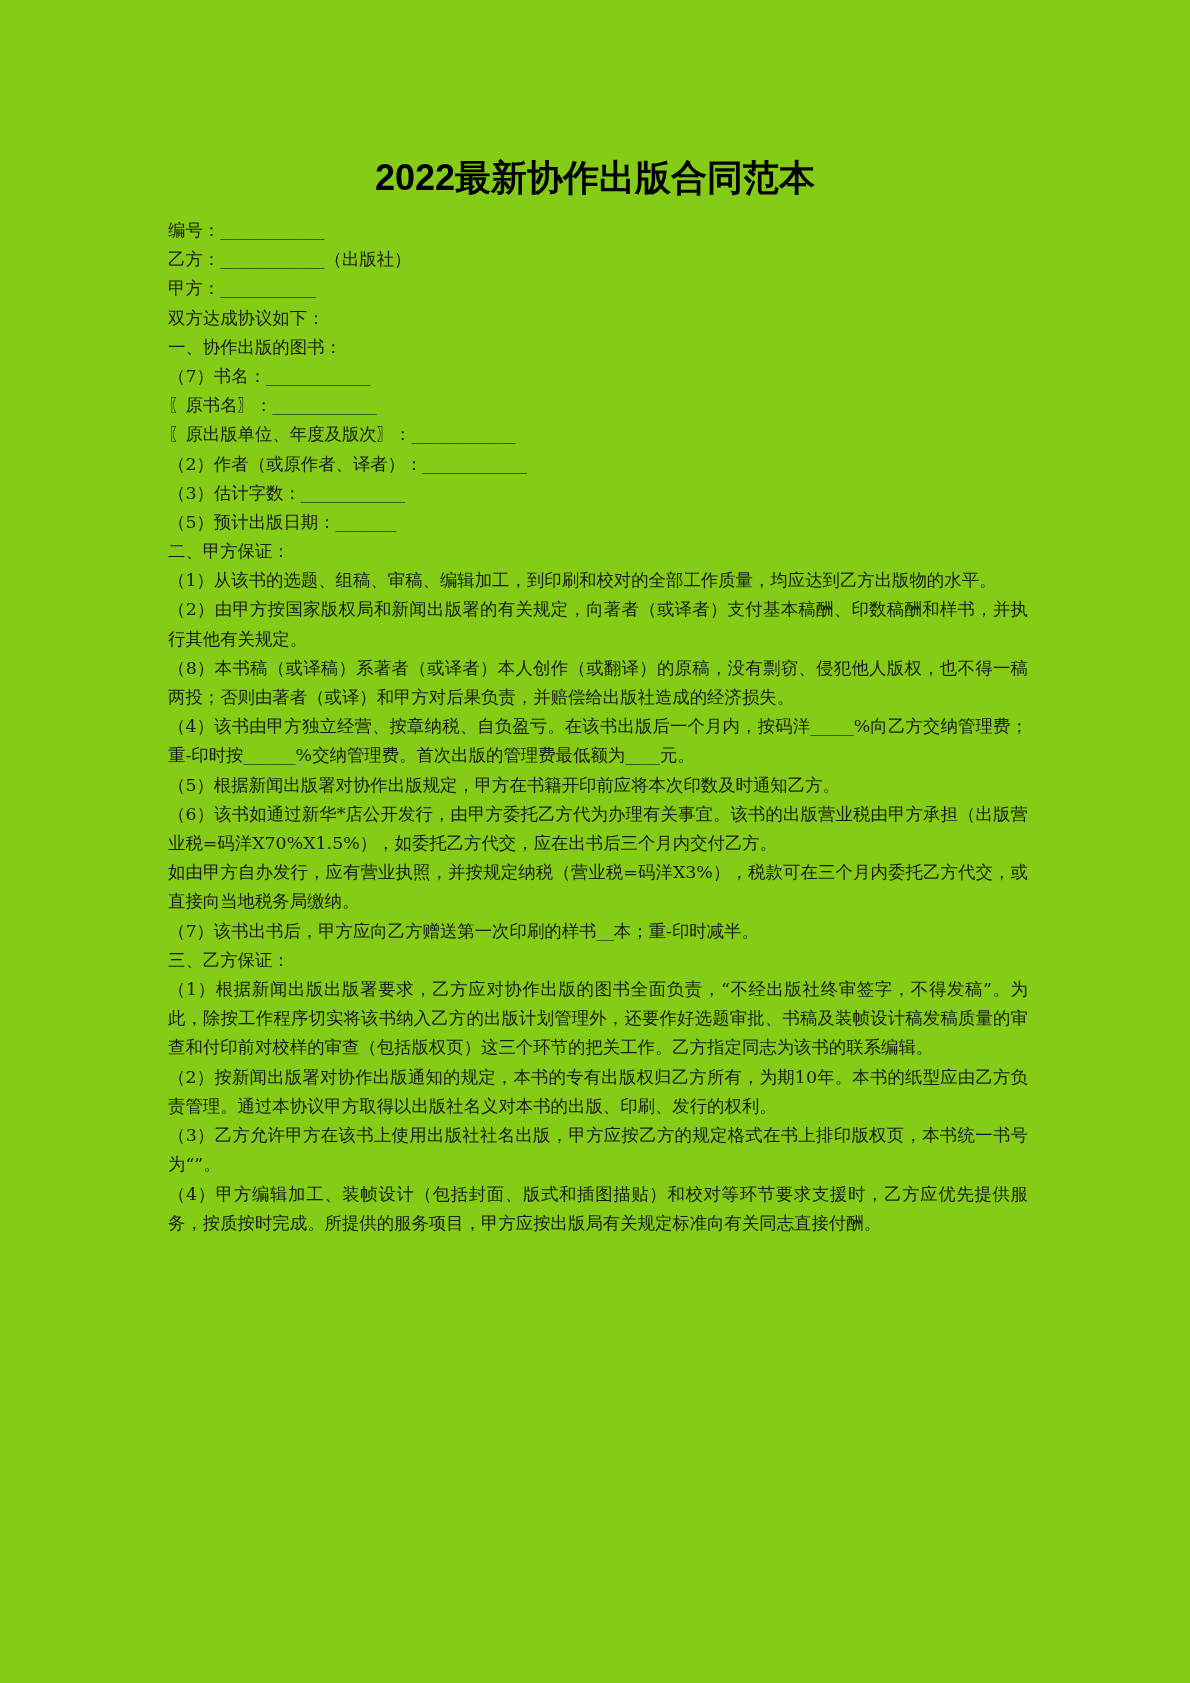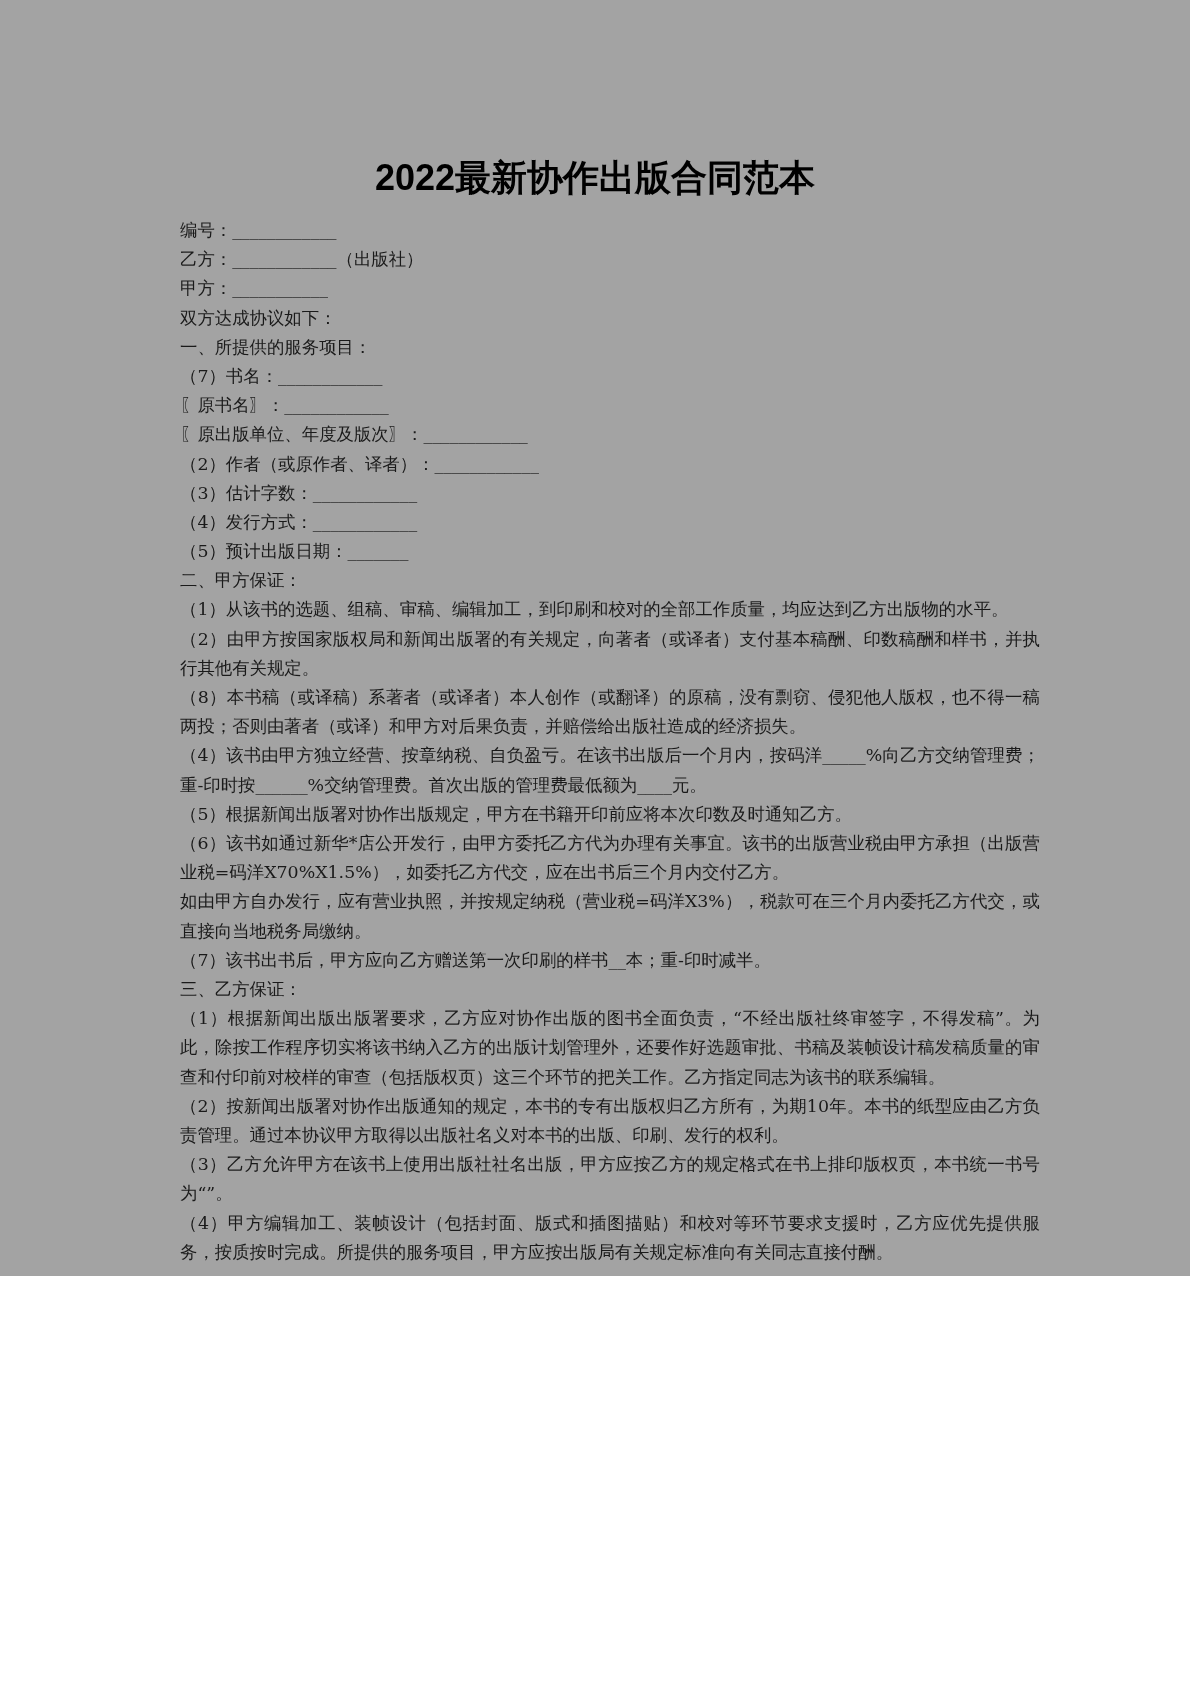--- a/index.html
+++ b/index.html
@@ -1,52 +1,51 @@
 <!DOCTYPE html>
 <html><head>
 <meta charset="utf-8">
 <style>
   html, body { margin: 0; padding: 0; background: #ffffff; }
   body { width: 1190px; height: 1683px; position: relative; overflow: hidden; }
   .page {
-    position: absolute; left: 0; top: 0; width: 1190px; height: 1276px;
-    background: #a3a3a3; color: #111111;
+    position: absolute; left: 0; top: 0; width: 1190px; height: 1683px;
+    background: #84cc16; color: #111111;
   }
   .title {
     position: absolute; left: 0; top: 152px; width: 1190px; text-align: center;
     font-family: "Liberation Sans", "DejaVu Sans", sans-serif;
     font-weight: bold; font-size: 36px; line-height: 52px; color: #000;
     letter-spacing: 0px;
   }
   .body {
-    position: absolute; left: 180px; top: 216px; width: 860px;
+    position: absolute; left: 168px; top: 216px; width: 860px;
     font-family: "DejaVu Serif", "Liberation Serif", serif;
     font-size: 17.4px; line-height: 29.2px; color: #1a1a1a;
   }
   .line { white-space: nowrap; height: 29.2px; }
   .para { white-space: normal; text-align: justify; text-align-last: left; }
 </style>
 </head>
 <body>
 
 <div class="page">
   <div class="title">2022最新协作出版合同范本</div>
 
   <div class="body">
     <div class="line">编号：____________</div>
     <div class="line">乙方：____________（出版社）</div>
     <div class="line">甲方：___________</div>
     <div class="line">双方达成协议如下：</div>
-    <div class="line">一、所提供的服务项目：</div>
+    <div class="line">一、协作出版的图书：</div>
     <div class="line">（7）书名：____________</div>
     <div class="line">〖原书名〗：____________</div>
     <div class="line">〖原出版单位、年度及版次〗：____________</div>
     <div class="line">（2）作者（或原作者、译者）：____________</div>
     <div class="line">（3）估计字数：____________</div>
-    <div class="line">（4）发行方式：____________</div>
     <div class="line">（5）预计出版日期：_______</div>
     <div class="line">二、甲方保证：</div>
 
     <div class="para">（1）从该书的选题、组稿、审稿、编辑加工，到印刷和校对的全部工作质量，均应达到乙方出版物的水平。</div>
     <div class="para">（2）由甲方按国家版权局和新闻出版署的有关规定，向著者（或译者）支付基本稿酬、印数稿酬和样书，并执行其他有关规定。</div>
     <div class="para">（8）本书稿（或译稿）系著者（或译者）本人创作（或翻译）的原稿，没有剽窃、侵犯他人版权，也不得一稿两投；否则由著者（或译）和甲方对后果负责，并赔偿给出版社造成的经济损失。</div>
     <div class="para">（4）该书由甲方独立经营、按章纳税、自负盈亏。在该书出版后一个月内，按码洋_____%向乙方交纳管理费；重-印时按______%交纳管理费。首次出版的管理费最低额为____元。</div>
     <div class="para">（5）根据新闻出版署对协作出版规定，甲方在书籍开印前应将本次印数及时通知乙方。</div>
     <div class="para">（6）该书如通过新华*店公开发行，由甲方委托乙方代为办理有关事宜。该书的出版营业税由甲方承担（出版营业税=码洋X70%X1.5%），如委托乙方代交，应在出书后三个月内交付乙方。</div>
     <div class="para">如由甲方自办发行，应有营业执照，并按规定纳税（营业税=码洋X3%），税款可在三个月内委托乙方代交，或直接向当地税务局缴纳。</div>

